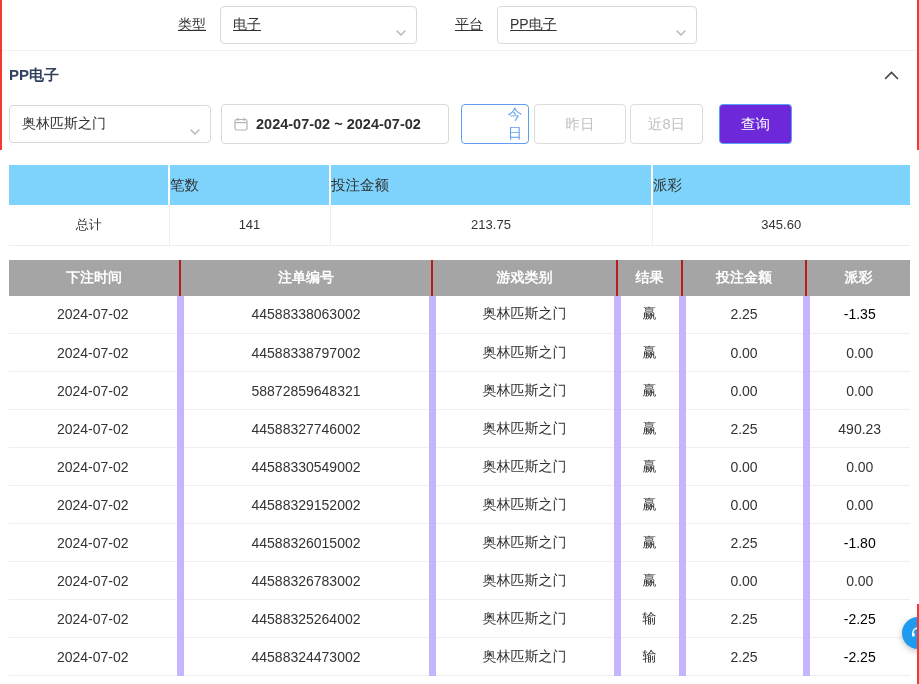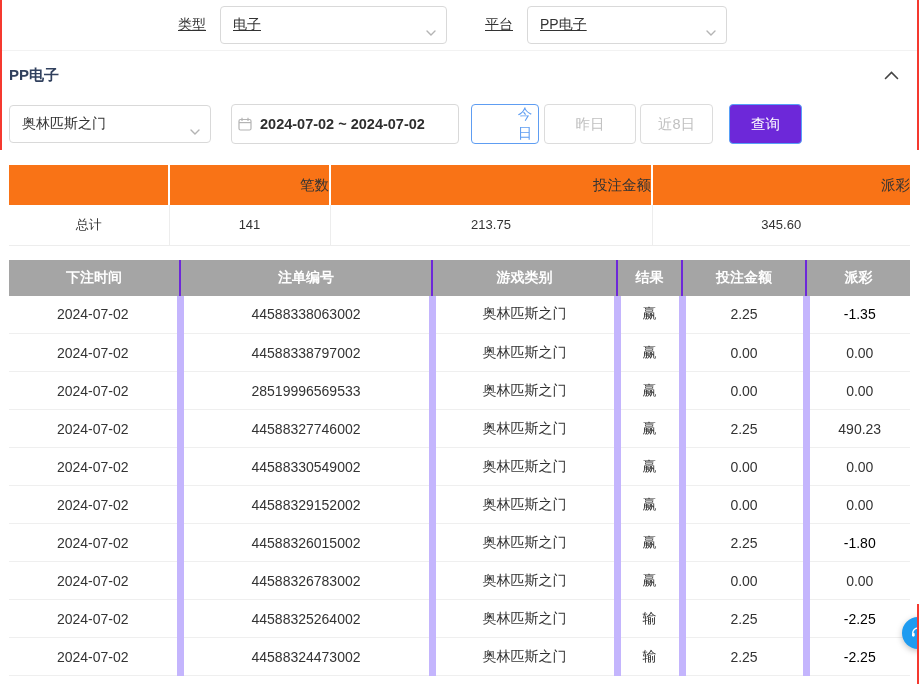--- a/index.html
+++ b/index.html
@@ -15,72 +15,72 @@
     border-bottom:1px solid #f2f2f2;
     text-decoration:underline;
   }
   .filter-label { margin-right:14px; color:#333; white-space:nowrap; }
   .select-box {
     position:relative; display:flex; align-items:center; height:38px;
     border:1px solid #d9d9d9; border-radius:4px; background:#fff;
     padding:0 28px 0 12px; cursor:pointer; color:#333;
   }
   .select-box .caret { position:absolute; right:10px; top:16px; }
-  .sel-type { width:227px; }
+  .sel-type { width:197px; }
   .sel-platform { width:200px; margin-left:0; }
   .gap-platform { margin-left:38px; }
 
   
   .section-header {
     display:flex; align-items:center; justify-content:space-between;
     height:49px; padding:0 20px 0 9px;
   }
   .section-title { font-size:15px; font-weight:bold; color:#31415e; }
   .chevron-up { cursor:pointer; display:flex; align-items:center; }
 
   
   .query-bar { display:flex; align-items:center; padding-left:9px; margin-top:4px; height:40px; }
   .sel-game { width:202px; }
   .date-input {
     display:flex; align-items:center; height:40px; width:228px;
-    border:1px solid #d9d9d9; border-radius:4px; margin-left:20px;
-    padding:0 6px; cursor:pointer; background:#fff;
+    border:1px solid #d9d9d9; border-radius:4px; margin-left:10px;
+    padding:0 12px; cursor:pointer; background:#fff;
   }
   .date-input .cal { margin-right:8px; display:flex; }
   .date-text { font-weight:600; color:#2f2f2f; font-size:14.5px; white-space:nowrap; }
   .btn {
     height:40px; border-radius:4px; background:#fff; border:1px solid #dcdcdc;
     color:#c0c0c0; font-size:14.5px; cursor:pointer; font-family:inherit;
   }
   .btn-today { width:68px; margin-left:12px; border-color:#5e9df2; color:#5e9df2;padding-left:40px; }
   .btn-yesterday { width:92px; margin-left:5px;font-family:Liberation Serif, serif; }
   .btn-last8 { width:73px; margin-left:4px; }
   .btn-query {
     width:73px; margin-left:16px; background:#6d28d9; border:1px solid #57a0f7;
     color:#fff;
   }
 
   
   table { border-collapse:collapse; table-layout:fixed; }
   .summary-table { width:901px; margin:21px 0 0 9px; }
   .summary-table th {
-    background:#f97316; height:40px; font-weight:400; font-size:14.5px; color:#333;
-    border-left:2px solid #fff; text-align:right;
+    background:#7dd3fc; height:40px; font-weight:400; font-size:14.5px; color:#333;
+    border-left:2px solid #fff; text-align:left;
   }
   .summary-table th:first-child { border-left:none; }
   .summary-table td {
     height:40px; text-align:center; font-size:13px;
     border-bottom:1px solid #ededed; border-left:1px solid #ededed;
   }
   .summary-table td:first-child { border-left:none; }
 
   .detail-table { width:901px; margin:14px 0 0 9px; }
   .detail-table th {
     background:#a5a5a5; color:#fff; height:36px; font-weight:bold; font-size:14px;
-    border-left:2px solid #6d28d9; text-align:center;
+    border-left:2px solid #b91c1c; text-align:center;
   }
   .detail-table th:first-child { border-left:none; }
   .detail-table td {
     height:38px; text-align:center; font-size:14px; color:#333;
     border-bottom:1px solid #efefef; border-left:7px solid #c4b5fd; background:#fff;
   }
   .detail-table td:first-child { border-left:none; }
   .detail-table td.neg { color:#000000; }
 
   
@@ -211,21 +211,21 @@
       <tr>
         <td>2024-07-02</td>
         <td>44588338797002</td>
         <td>奥林匹斯之门</td>
         <td>赢</td>
         <td>0.00</td>
         <td>0.00</td>
       </tr>
       <tr>
         <td>2024-07-02</td>
-        <td>28519996569533</td>
+        <td>58872859648321</td>
         <td>奥林匹斯之门</td>
         <td>赢</td>
         <td>0.00</td>
         <td>0.00</td>
       </tr>
       <tr>
         <td>2024-07-02</td>
         <td>44588327746002</td>
         <td>奥林匹斯之门</td>
         <td>赢</td>

